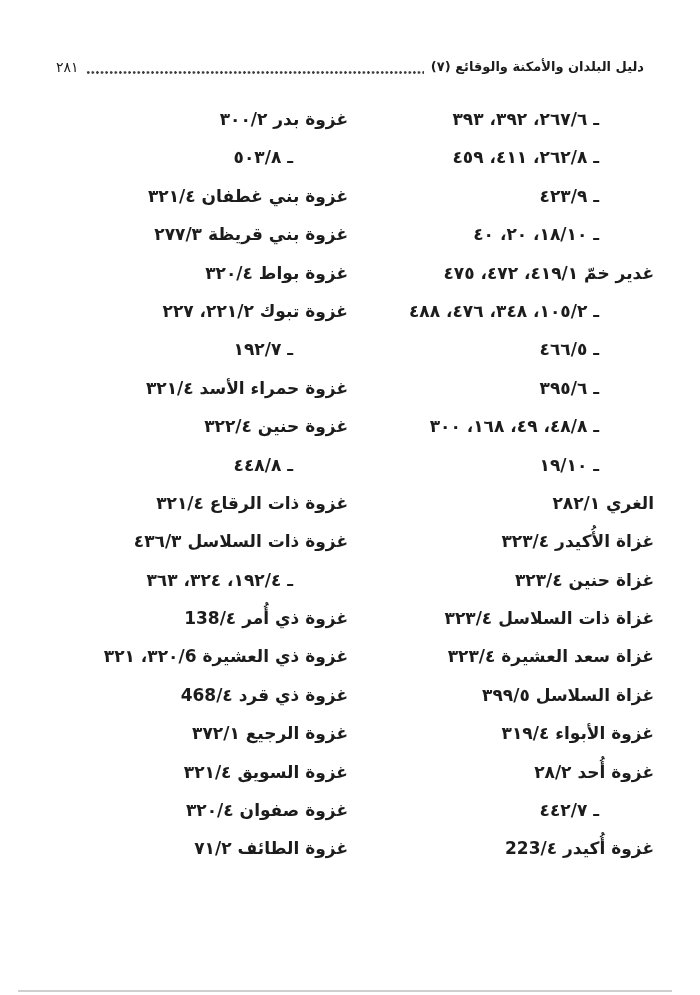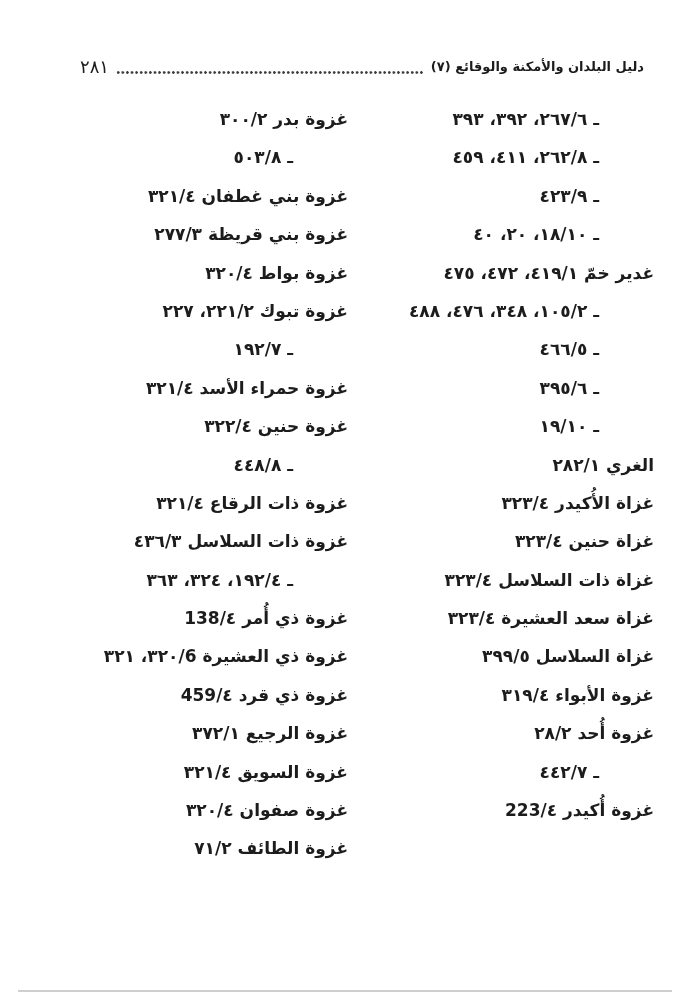--- a/index.html
+++ b/index.html
@@ -34,25 +34,24 @@
   }
   .leader {
     flex: 1 1 auto;
     height: 21px;
     margin: 0 7px;
     background-image: radial-gradient(circle at 2.2px 15.5px, #3c3c3c 1.05px, transparent 1.55px);
     background-size: 4.6px 21px;
     background-repeat: repeat-x;
   }
   .page-number {
-    font-size: 18px;
+    font-size: 14px;
     font-weight: 400;
     line-height: 22px;
     white-space: nowrap;
-    margin-left: 24px;
   }
   
   .body {
     display: flex;
     direction: rtl;
     padding: 22px 46px 0 58px;
   }
   .col {
     direction: rtl;
   }
@@ -93,20 +92,21 @@
   <div class="body">
     <div class="col col-right">
         <div class="entry indent">ـ ٢٦٧/٦، ٣٩٢، ٣٩٣</div>
         <div class="entry indent">ـ ٢٦٢/٨، ٤١١، ٤٥٩</div>
         <div class="entry indent">ـ ٤٢٣/٩</div>
         <div class="entry indent">ـ ١٨/١٠، ٢٠، ٤٠</div>
         <div class="entry">غدير خمّ ٤١٩/١، ٤٧٢، ٤٧٥</div>
         <div class="entry indent">ـ ١٠٥/٢، ٣٤٨، ٤٧٦، ٤٨٨</div>
         <div class="entry indent">ـ ٤٦٦/٥</div>
         <div class="entry indent">ـ ٣٩٥/٦</div>
+        <div class="entry indent">ـ ٤٨/٨، ٤٩، ١٦٨، ٣٠٠</div>
         <div class="entry indent">ـ ١٩/١٠</div>
         <div class="entry">الغري ٢٨٢/١</div>
         <div class="entry">غزاة الأُكيدر ٣٢٣/٤</div>
         <div class="entry">غزاة حنين ٣٢٣/٤</div>
         <div class="entry">غزاة ذات السلاسل ٣٢٣/٤</div>
         <div class="entry">غزاة سعد العشيرة ٣٢٣/٤</div>
         <div class="entry">غزاة السلاسل ٣٩٩/٥</div>
         <div class="entry">غزوة الأبواء ٣١٩/٤</div>
         <div class="entry">غزوة أُحد ٢٨/٢</div>
         <div class="entry indent">ـ ٤٤٢/٧</div>
@@ -121,21 +121,21 @@
         <div class="entry">غزوة تبوك ٢٢١/٢، ٢٢٧</div>
         <div class="entry indent">ـ ١٩٢/٧</div>
         <div class="entry">غزوة حمراء الأسد ٣٢١/٤</div>
         <div class="entry">غزوة حنين ٣٢٢/٤</div>
         <div class="entry indent">ـ ٤٤٨/٨</div>
         <div class="entry">غزوة ذات الرقاع ٣٢١/٤</div>
         <div class="entry">غزوة ذات السلاسل ٤٣٦/٣</div>
         <div class="entry indent">ـ ١٩٢/٤، ٣٢٤، ٣٦٣</div>
         <div class="entry">غزوة ذي أُمر 138/٤</div>
         <div class="entry">غزوة ذي العشيرة ٣٢٠/6، ٣٢١</div>
-        <div class="entry">غزوة ذي قرد 459/٤</div>
+        <div class="entry">غزوة ذي قرد 468/٤</div>
         <div class="entry">غزوة الرجيع ٣٧٢/١</div>
         <div class="entry">غزوة السويق ٣٢١/٤</div>
         <div class="entry">غزوة صفوان ٣٢٠/٤</div>
         <div class="entry">غزوة الطائف ٧١/٢</div>
       </div>
   </div>
 
   <div class="bottom-edge"></div>
 
 </div>

